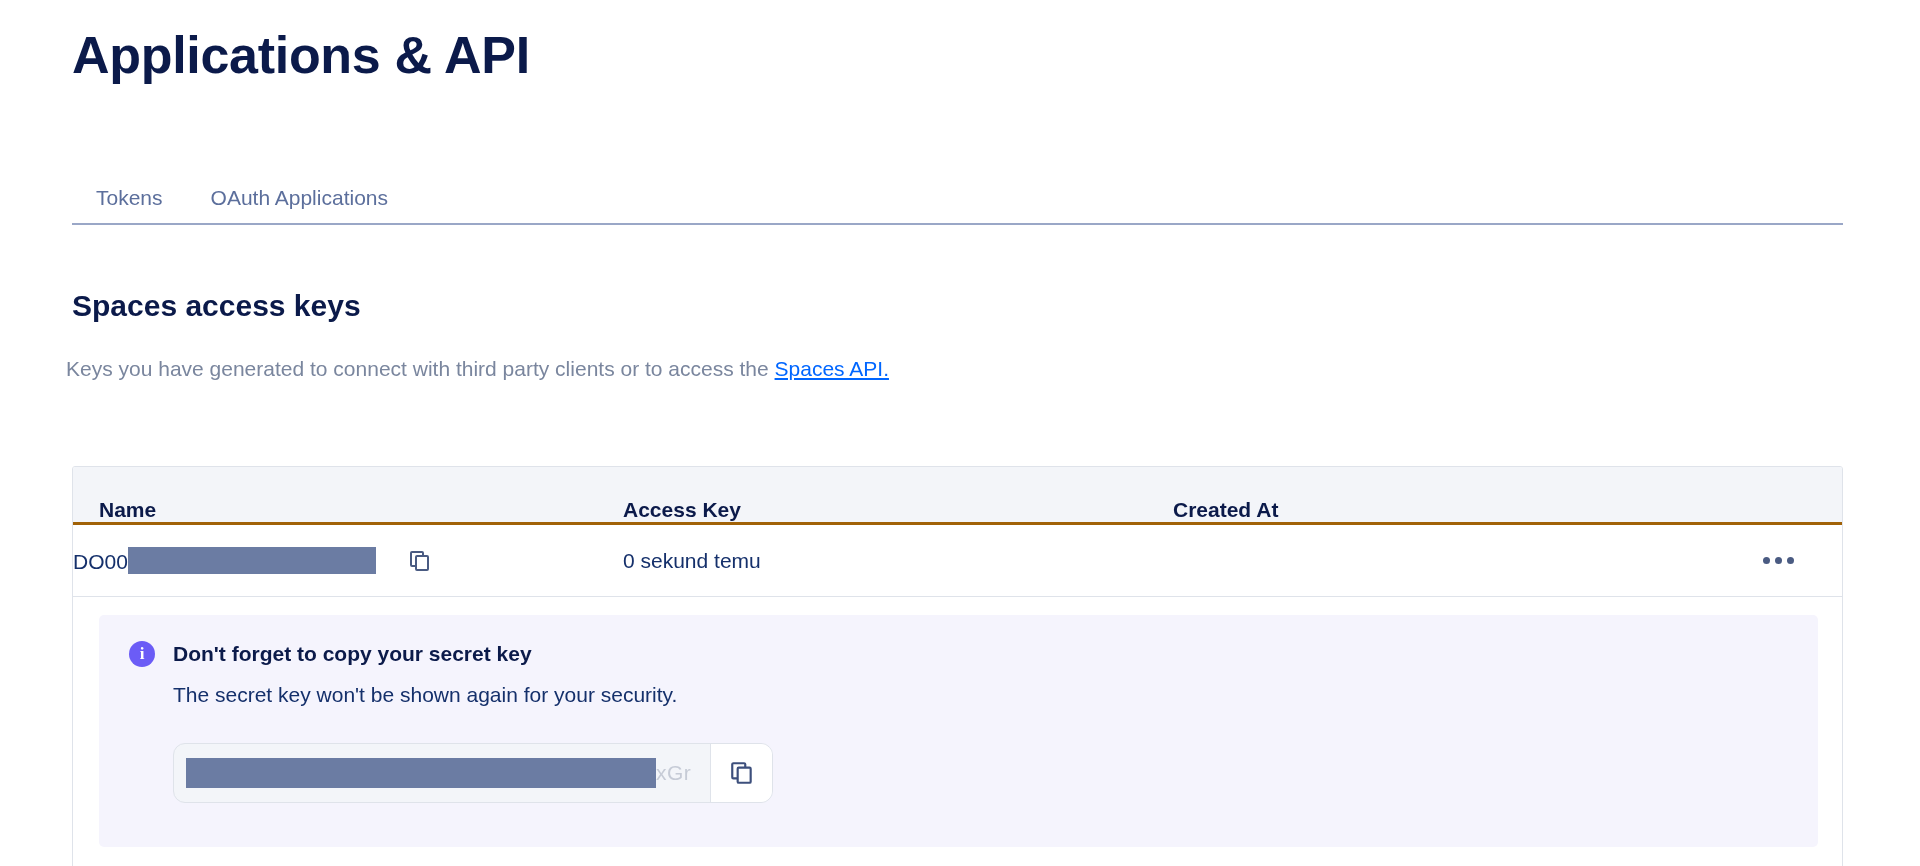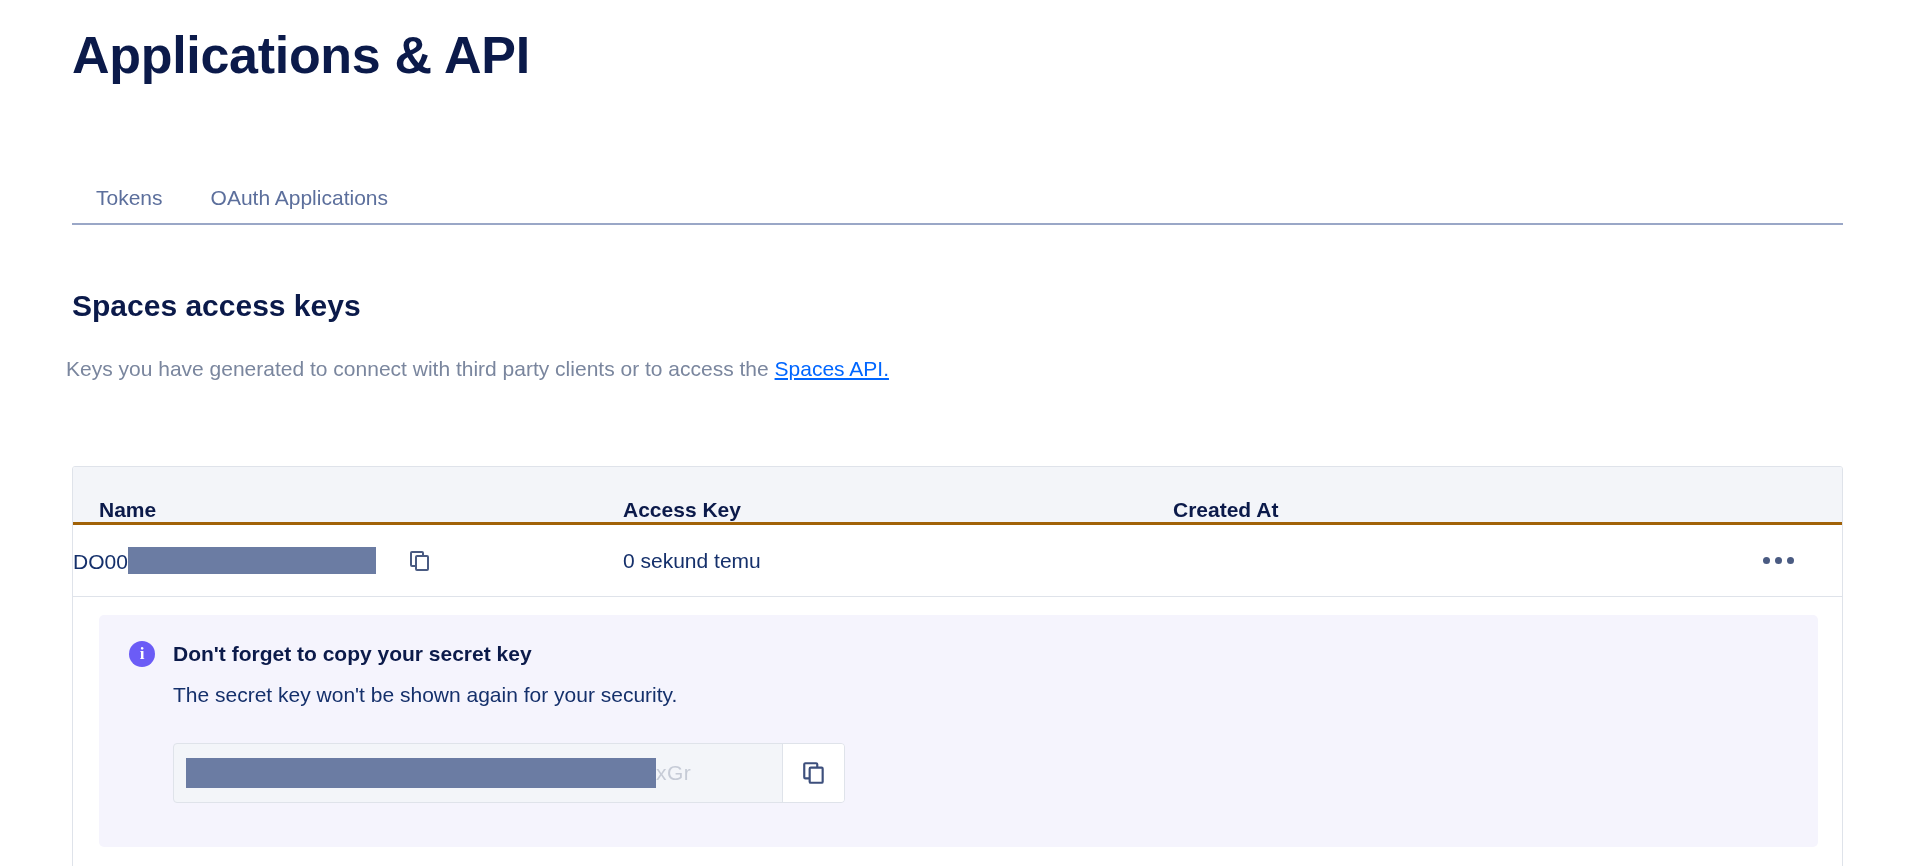--- a/index.html
+++ b/index.html
@@ -256,24 +256,24 @@
     margin-top: 16px;
     font-size: 21px;
     color: #15306b;
   }
 
   .secret-row {
     margin-left: 44px;
     margin-top: 36px;
     display: flex;
     align-items: stretch;
-    width: 672px;
+    width: 600px;
     height: 60px;
     border: 1px solid #dfe3ea;
-    border-radius: 4px;
+    border-radius: 12px;
     background: #f3f5f9;
     overflow: hidden;
   }
   .secret-input {
     flex: 1;
     display: flex;
     align-items: center;
     padding: 0 12px;
     position: relative;
     overflow: hidden;

